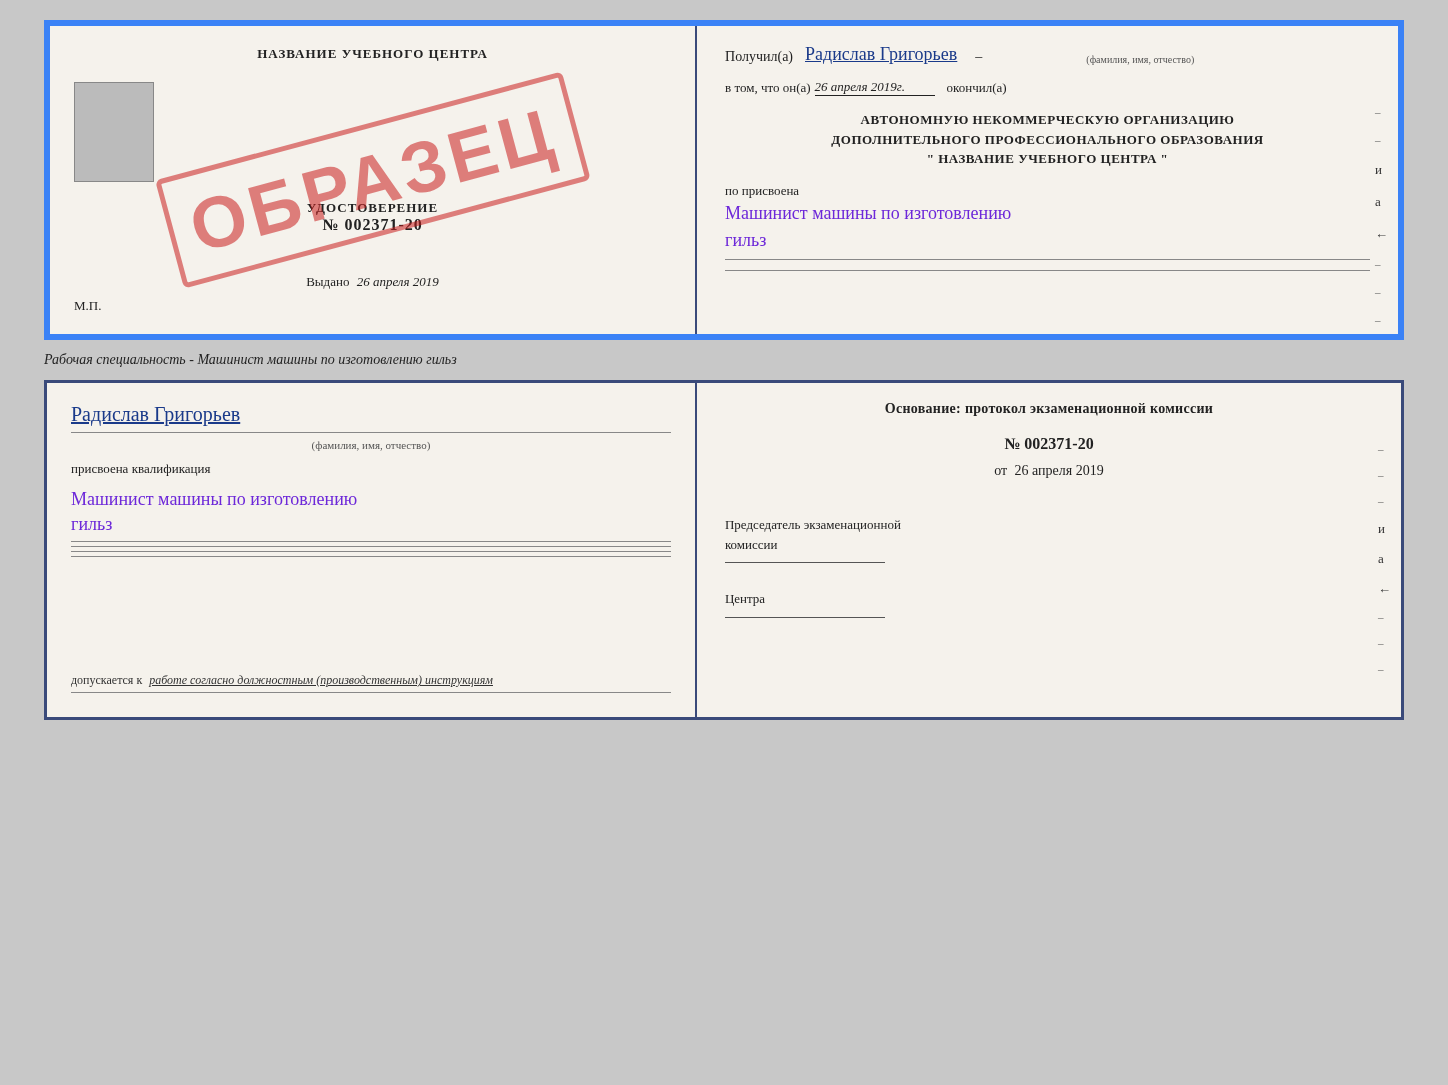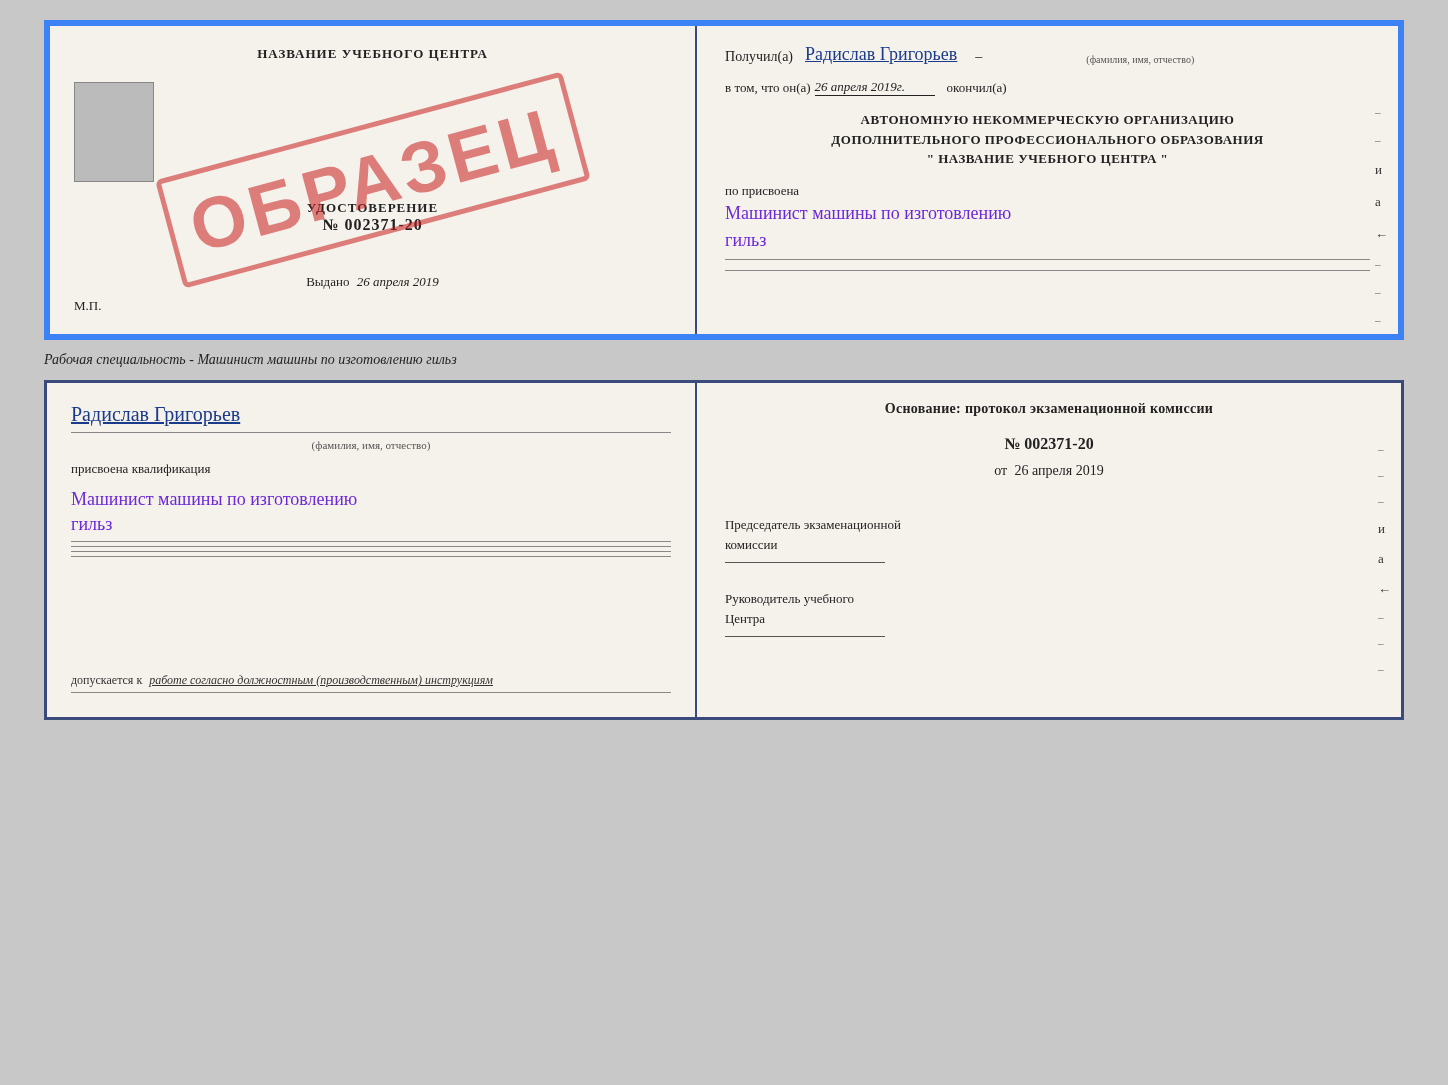--- a/index.html
+++ b/index.html
@@ -440,21 +440,20 @@
         <span style="margin-left:4px;">26 апреля 2019</span>
       </div>
 
       <div class="predsedatel-block">
         <div>Председатель экзаменационной</div>
         <div>комиссии</div>
         <div class="signature-line"></div>
       </div>
 
       <div class="rukovoditel-block">
-        <div>Руководитель учебного</div>
         <div>Центра</div>
         <div class="signature-line"></div>
       </div>
 
       <div class="right-dashes-bottom">
         <span class="dash-item">–</span>
         <span class="dash-item">–</span>
         <span class="dash-item">–</span>
         <span class="dash-item" style="font-size:13px; color:#333;">и</span>
         <span class="dash-item" style="font-size:13px; color:#333;">а</span>

